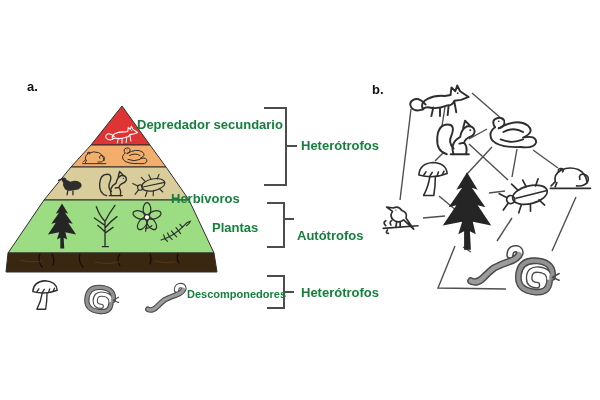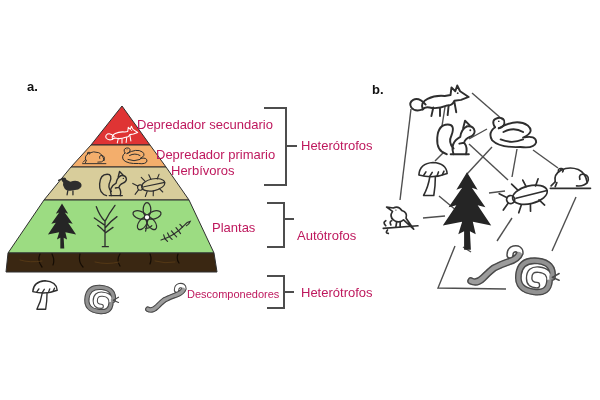--- a/index.html
+++ b/index.html
@@ -1,21 +1,21 @@
 <!DOCTYPE html>
 <html><head>
 <meta charset="utf-8">
 <style>
   html,body { margin:0; padding:0; background:#ffffff; }
   #stage {
     position:relative; width:600px; height:400px; background:#ffffff;
     font-family:"Liberation Sans", sans-serif; overflow:hidden;
   }
   .lbl {
-    position:absolute; font-weight:normal; font-size:13px; color:#be185d;
+    position:absolute; font-weight:bold; font-size:13px; color:#15803d;
     white-space:nowrap; letter-spacing:0; line-height:1;
   }
   .lbl.small { font-size:11px; }
   .tag { position:absolute; font-weight:bold; font-size:13px; color:#111; }
   svg#art { position:absolute; left:0; top:0; }
   .sketch { color:#3a3a3a; }
   .ink  { color:#2e2e2e; }
   .white-ink { color:#ffffff; }
 </style>
 </head>
@@ -265,21 +265,20 @@
           <use href="#i-worm" x="463" y="239" width="68" height="48"></use>
         </g>
         <g>
           <use href="#i-millipede" x="505" y="251" width="58" height="47"></use>
         </g>
       </g>
     </g>
   </svg>
 
   <span class="lbl" style="left:137px; top:118px;">Depredador secundario</span>
-  <span class="lbl" style="left:156px; top:148px;">Depredador primario</span>
-  <span class="lbl" style="left:171px; top:164px;">Herbívoros</span>
+  <span class="lbl" style="left:171px; top:192px;">Herbívoros</span>
   <span class="lbl" style="left:212px; top:221px;text-align:center;">Plantas</span>
   <span class="lbl small" style="left:187px; top:289px;">Descomponedores</span>
 
   <span class="lbl" style="left:301px; top:139px;">Heterótrofos</span>
   <span class="lbl" style="left:297px; top:229px;">Autótrofos</span>
   <span class="lbl" style="left:301px; top:286px;">Heterótrofos</span>
 </div>
 
 </body></html>

